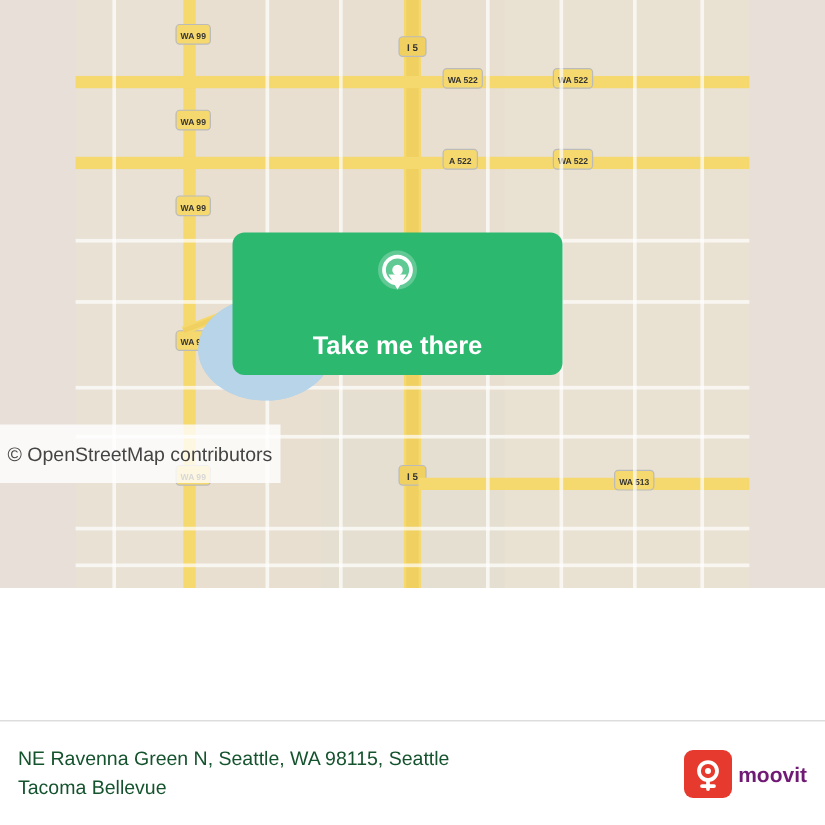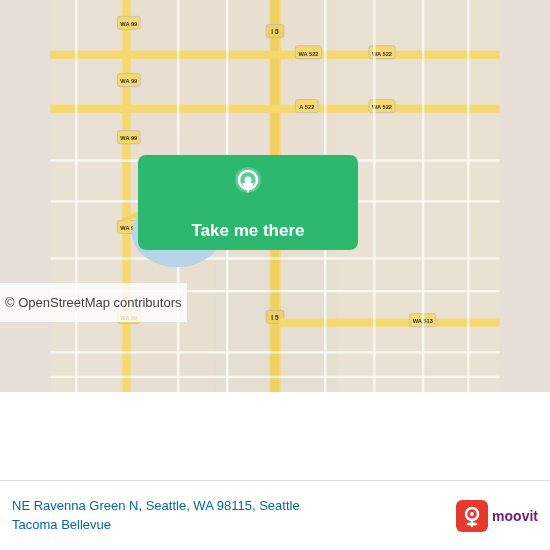--- a/index.html
+++ b/index.html
@@ -37,21 +37,21 @@
       background: #fff;
       display: flex;
       align-items: center;
       justify-content: space-between;
       padding: 8px 12px;
       border-top: 1px solid #ddd;
     }
 
     #address-text {
       font-size: 13px;
-      color: #0369a1;
+      color: #14532d;
       flex: 1;
       line-height: 1.4;
     }
 
     #moovit-logo {
       display: flex;
       align-items: center;
       gap: 4px;
     }
 
@@ -74,21 +74,21 @@
       background: rgba(255,255,255,0.8);
       font-size: 13px;
       color: #444;
       padding: 12px 5px;
     }
 
     
     #take-me-there-btn {
       position: absolute;
       top: 155px;
-      left: 138px;
+      left: 155px;
       width: 220px;
       height: 95px;
       background: #2db870;
       border-radius: 8px;
       display: flex;
       flex-direction: column;
       align-items: center;
       justify-content: center;
       cursor: pointer;
       border: none;

